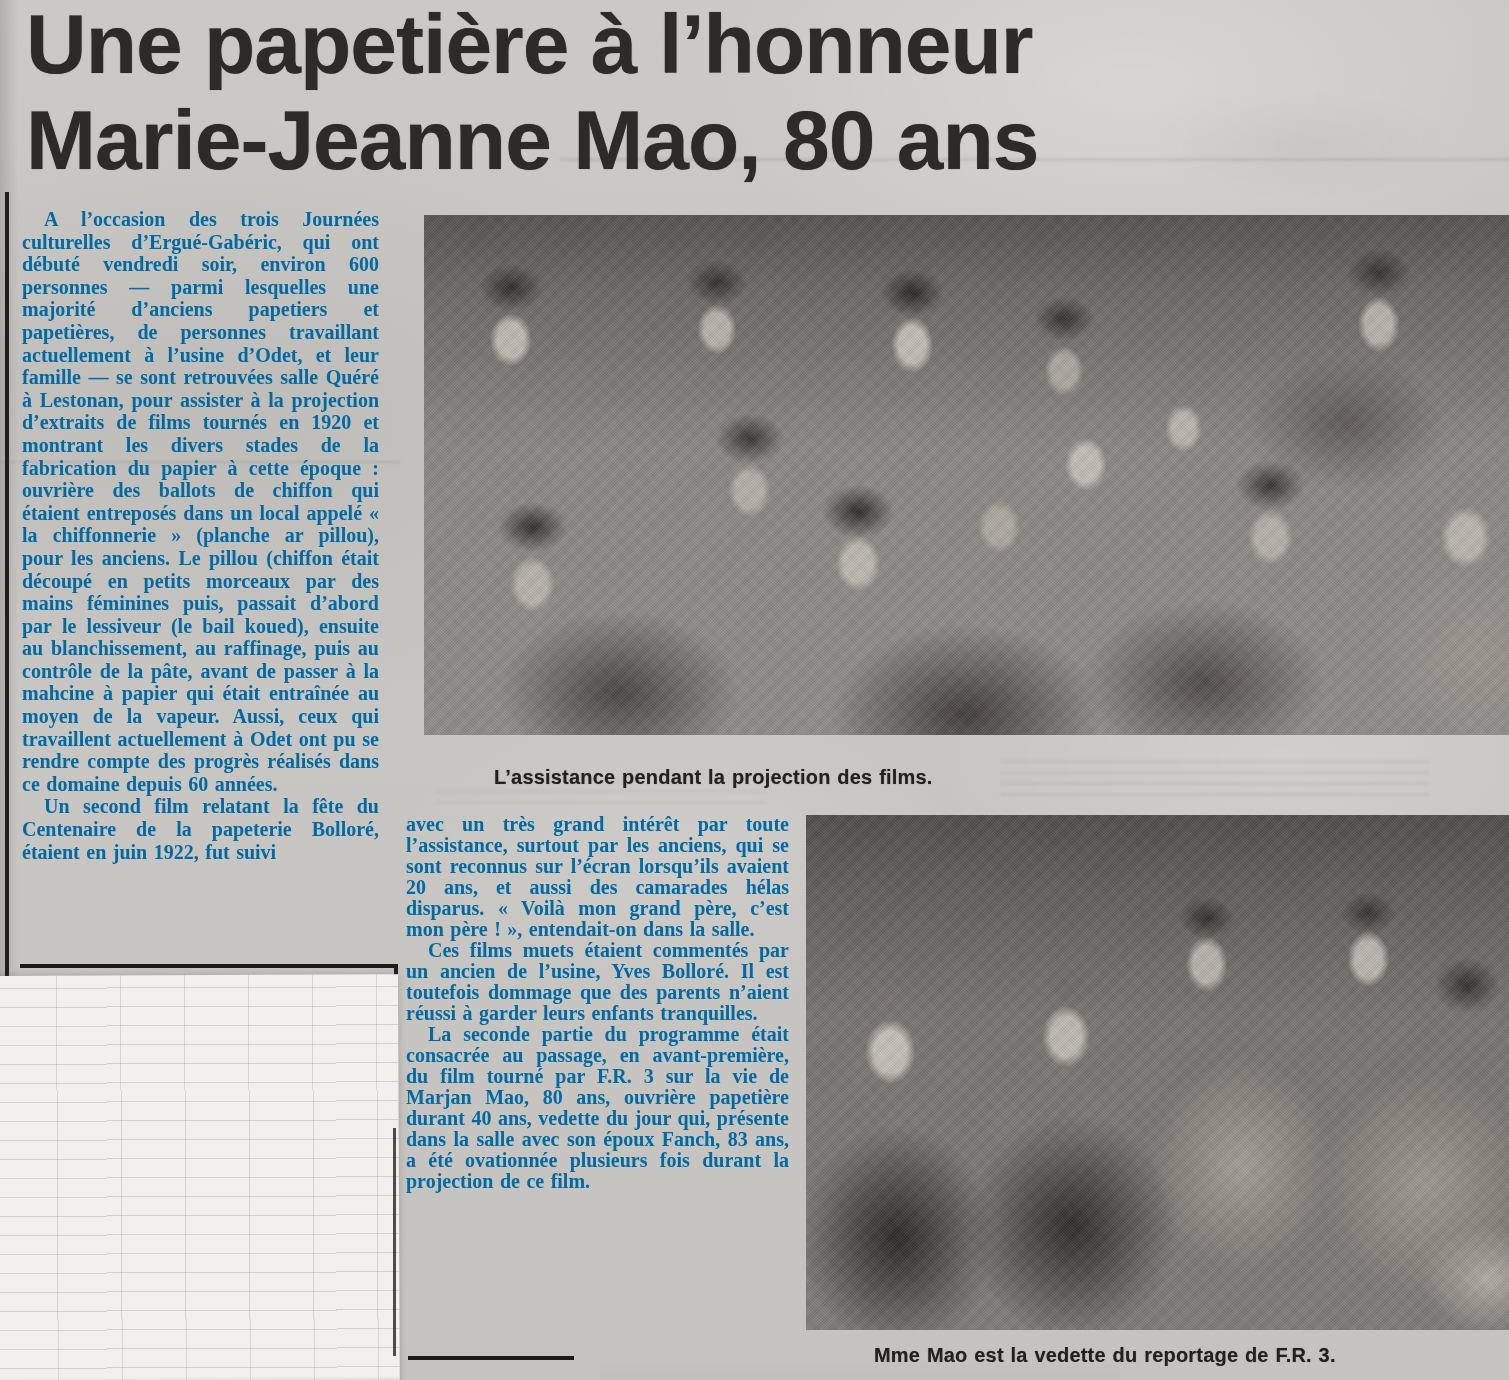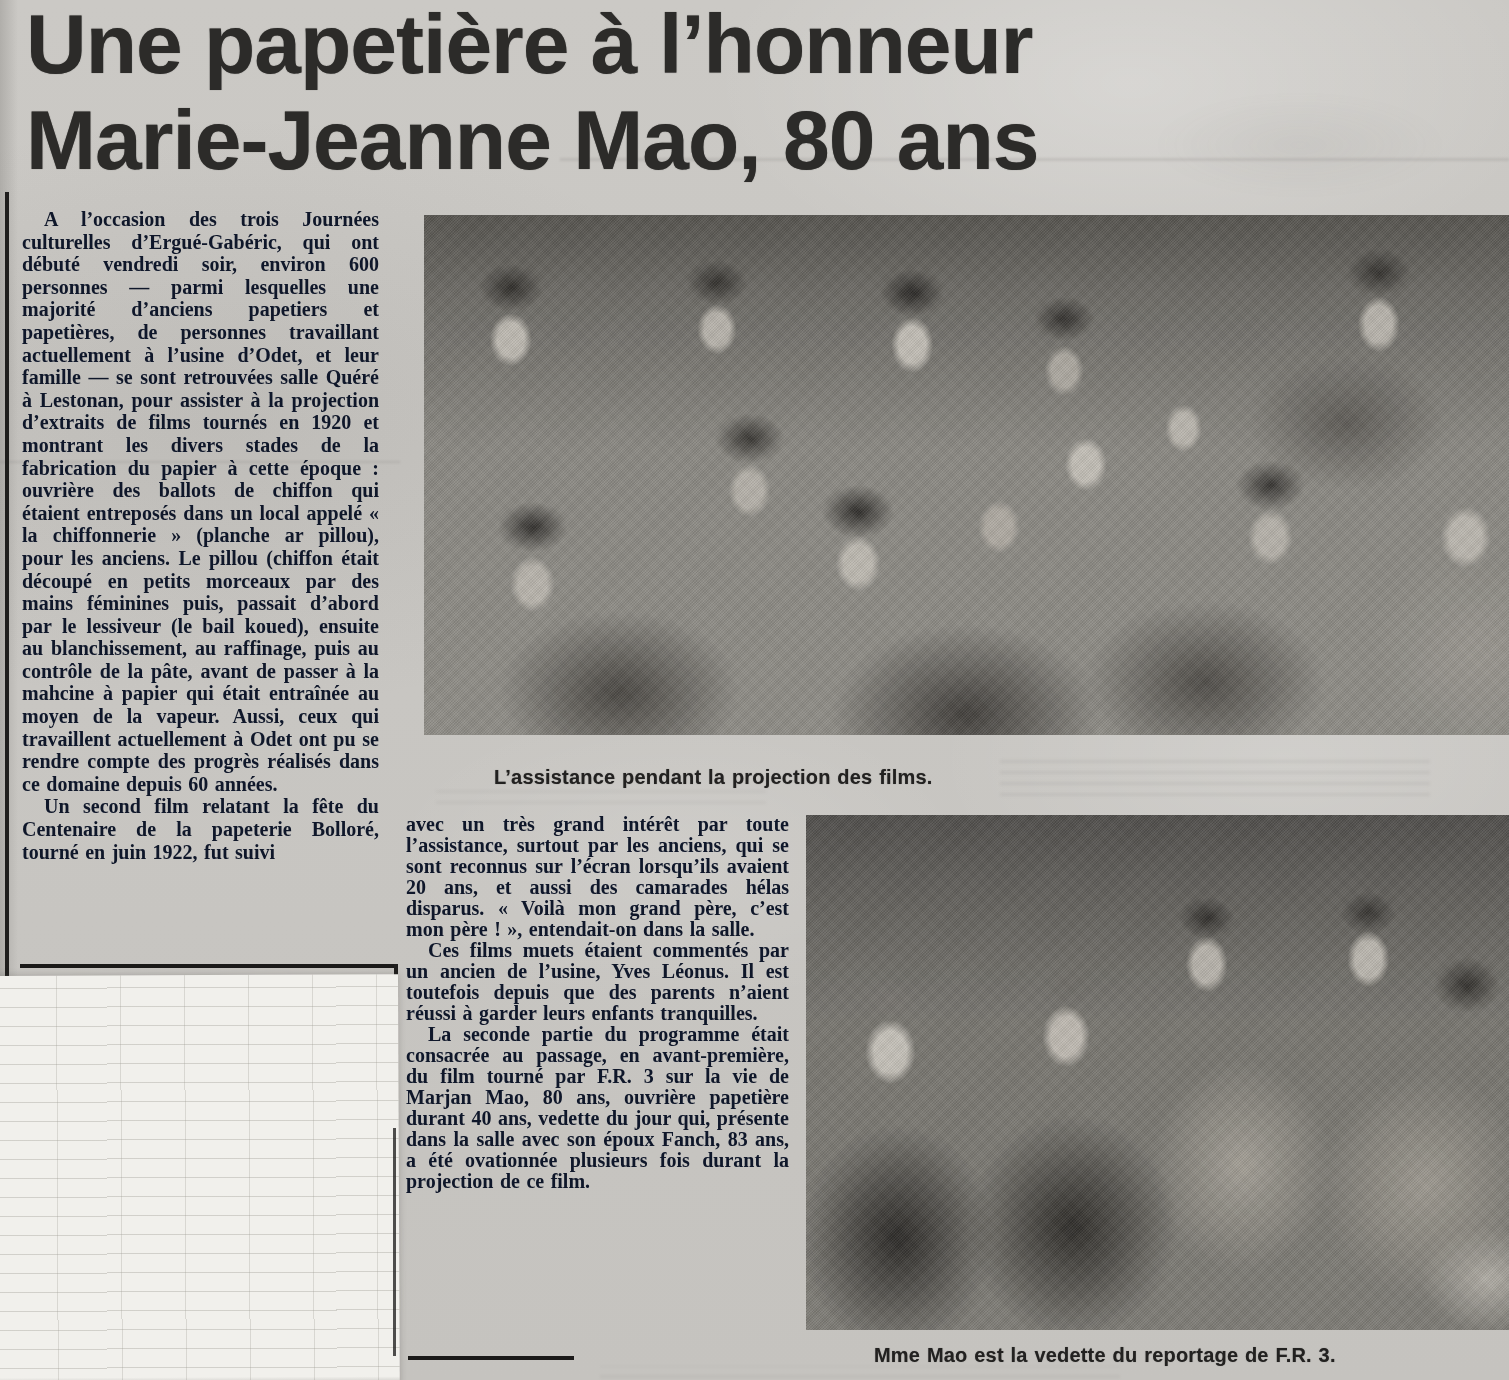--- a/index.html
+++ b/index.html
@@ -30,21 +30,21 @@
     position:absolute;left:26px;white-space:nowrap;
     font-family:"Liberation Sans", sans-serif;font-weight:700;
     font-size:84px;letter-spacing:-1px;color:#2c2b29;
     text-shadow:0 0 1px rgba(40,40,38,.6);
   }
   .headline.l1{top:-4px;}
   .headline.l2{top:92px;}
 
   
   .col{
-    position:absolute;color:#0f172a;
+    position:absolute;color:#0369a1;
     font-family:"Liberation Serif", serif;font-weight:700;
     text-align:justify;
   }
   .col p{margin:0;}
   .col p.indent{text-indent:22px;}
   #left-col{left:22px;top:208px;width:357px;font-size:20px;line-height:22.6px;word-spacing:1.5px;}
   #mid-col{left:406px;top:814px;width:383px;font-size:20px;line-height:21px;word-spacing:1.5px;}
 
   
   .vrule{position:absolute;background:#1f1e1d;}
@@ -151,36 +151,36 @@
 <div class="paper"></div>
 <div class="crease" style="left:560px;top:158px;width:949px;height:3px;"></div>
 <div class="crease" style="left:0;top:461px;width:400px;height:2px;"></div>
 
 <div class="headline l1">Une papetière à l’honneur</div>
 <div class="headline l2">Marie-Jeanne Mao, 80 ans</div>
 
 <div class="vrule" style="left:5px;top:192px;width:4px;height:786px;"></div>
 <div class="col" id="left-col">
   <p class="indent">A l’occasion des trois Journées culturelles d’Ergué-Gabéric, qui ont débuté vendredi soir, environ 600 personnes — parmi lesquelles une majorité d’anciens papetiers et papetières, de personnes travaillant actuellement à l’usine d’Odet, et leur famille — se sont retrouvées salle Quéré à Lestonan, pour assister à la projection d’extraits de films tournés en 1920 et montrant les divers stades de la fabrication du papier à cette époque : ouvrière des ballots de chiffon qui étaient entreposés dans un local appelé « la chiffonnerie » (planche ar pillou), pour les anciens. Le pillou (chiffon était découpé en petits morceaux par des mains féminines puis, passait d’abord par le lessiveur (le bail koued), ensuite au blanchissement, au raffinage, puis au contrôle de la pâte, avant de passer à la mahcine à papier qui était entraînée au moyen de la vapeur. Aussi, ceux qui travaillent actuellement à Odet ont pu se rendre compte des progrès réalisés dans ce domaine depuis 60 années.</p>
-  <p class="indent">Un second film relatant la fête du Centenaire de la papeterie Bolloré, tourné en juin 1922, fut suivi</p>
+  <p class="indent">Un second film relatant la fête du Centenaire de la papeterie Bolloré, étaient en juin 1922, fut suivi</p>
 </div>
 <div class="hrule" style="left:20px;top:964px;width:378px;height:4px;"></div>
 <div class="vrule" style="left:394px;top:964px;width:4px;height:26px;"></div>
 
 <div id="graph-paper">
   <div class="edge-shade"></div>
 </div>
 <div class="vrule" style="left:393px;top:1128px;width:3px;height:228px;opacity:.78;"></div>
 
 <div class="photo" id="photo-1"></div>
 <div class="caption" style="left:494px;top:766px;">L’assistance pendant la projection des films.</div>
 
 <div class="col" id="mid-col">
   <p>avec un très grand intérêt par toute l’assistance, surtout par les anciens, qui se sont reconnus sur l’écran lorsqu’ils avaient 20 ans, et aussi des camarades hélas disparus. « Voilà mon grand père, c’est mon père ! », entendait-on dans la salle.</p>
-  <p class="indent">Ces films muets étaient commentés par un ancien de l’usine, Yves Léonus. Il est toutefois depuis que des parents n’aient réussi à garder leurs enfants tranquilles.</p>
+  <p class="indent">Ces films muets étaient commentés par un ancien de l’usine, Yves Bolloré. Il est toutefois dommage que des parents n’aient réussi à garder leurs enfants tranquilles.</p>
   <p class="indent">La seconde partie du programme était consacrée au passage, en avant-première, du film tourné par F.R. 3 sur la vie de Marjan Mao, 80 ans, ouvrière papetière durant 40 ans, vedette du jour qui, présente dans la salle avec son époux Fanch, 83 ans, a été ovationnée plusieurs fois durant la projection de ce film.</p>
 </div>
 <div class="hrule" style="left:408px;top:1356px;width:166px;height:4px;"></div>
 
 <div class="photo" id="photo-2"></div>
 <div class="caption" style="left:874px;top:1344px;text-align:right;">Mme Mao est la vedette du reportage de F.R. 3.</div>
 
 <div class="smudge lines" style="left:1000px;top:760px;width:430px;height:36px;"></div>
 <div class="smudge lines" style="left:436px;top:790px;width:330px;height:14px;opacity:.35;"></div>
 <div class="smudge lines" style="left:600px;top:1366px;width:520px;height:12px;opacity:.4;"></div>

